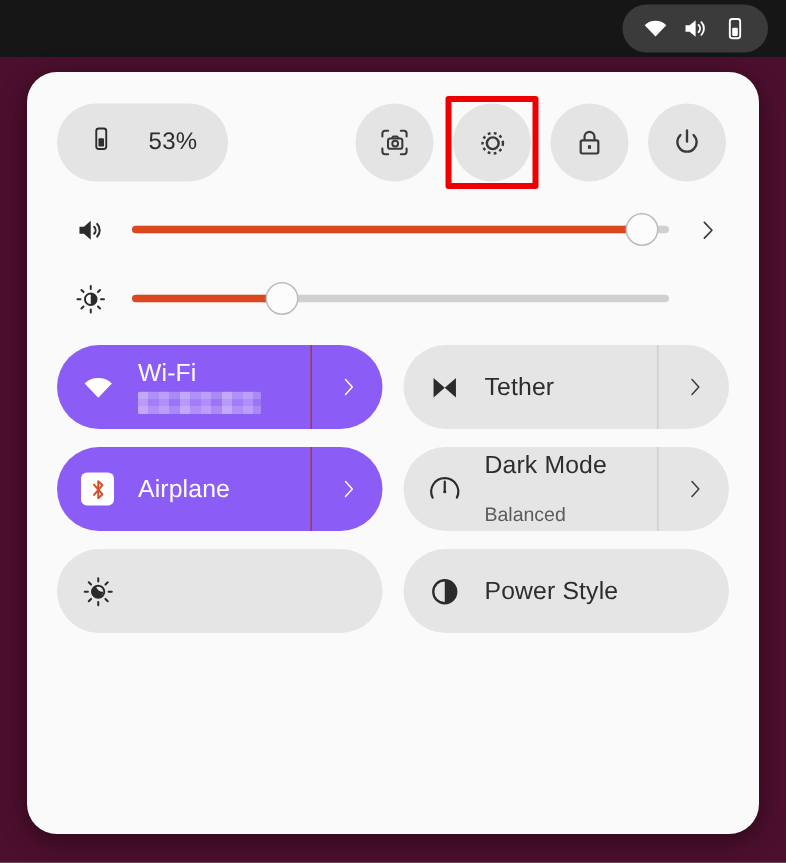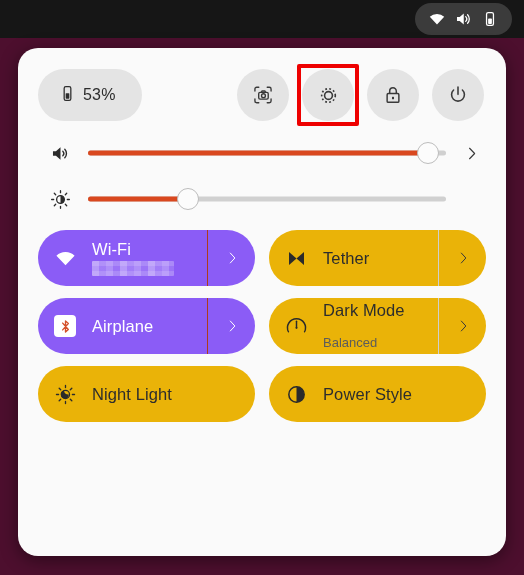--- a/index.html
+++ b/index.html
@@ -48,21 +48,21 @@
   
   #row-top {
     display: flex; align-items: center;
     height: 58px;
     margin-bottom: 6px;
   }
   #battery-pill {
     height: 52px; min-width: 104px;
     background: #e4e4e4;
     border-radius: 26px;
-    display: flex; align-items: center; gap: 6px;
+    display: flex; align-items: center; gap: 22px;
     padding: 0 20px;
     text-align: center;
   }
   #battery-pill .btxt {
     font-size: 16px; color: #2d2d2d; letter-spacing: .2px;
   }
   #action-icons {
     margin-left: auto;
     display: flex; align-items: center; gap: 13px;
     padding-right: 2px;
@@ -128,21 +128,21 @@
 
   
   #tiles {
     margin-top: 8px;
     display: flex; flex-direction: column; gap: 12px;
   }
   .tile-row { display: flex; gap: 14px; }
   .tile {
     flex: 1 1 0;
     height: 56px;
-    background: #eab308;
+    background: #e5e5e5;
     border-radius: 28px;
     display: flex; align-items: center;
     position: relative;
     overflow: hidden;
   }
   .tile.half { flex: 0 0 calc(50% - 7px); }
   .tile.active { background: #8b5cf6; }
   .tile .t-ico {
     flex: 0 0 54px;
     display: flex; align-items: center; justify-content: center;
@@ -398,23 +398,20 @@
           <span class="t-ico">
             <svg viewBox="0 0 24 24" width="23" height="23">
               <path d="M15.4 12a4.2 4.2 0 1 1-5.1-4.1A4.9 4.9 0 0 0 15.4 12z" fill="#2b2b2b"></path>
               <circle cx="12" cy="12" r="4.2" fill="none" stroke="#2b2b2b" stroke-width="1.3"></circle>
               <g stroke="#2b2b2b" stroke-width="1.4" stroke-linecap="round">
                 <path d="M12 2.6v2.2M12 19.2v2.2M2.6 12h2.2M19.2 12h2.2"></path>
                 <path d="M5.4 5.4 7 7M17 17l1.6 1.6M18.6 5.4 17 7M7 17l-1.6 1.6"></path>
               </g>
             </svg>
           </span>
-          <span class="t-labels">
-            <span class="t-title">Night Light</span>
-          </span>
         </div>
 
         <div class="tile half">
           <span class="t-ico">
             <svg viewBox="0 0 24 24" width="23" height="23">
               <circle cx="12" cy="12" r="8" fill="none" stroke="#2b2b2b" stroke-width="1.6"></circle>
               <path d="M12 4a8 8 0 0 1 0 16z" fill="#2b2b2b"></path>
             </svg>
           </span>
           <span class="t-labels">

